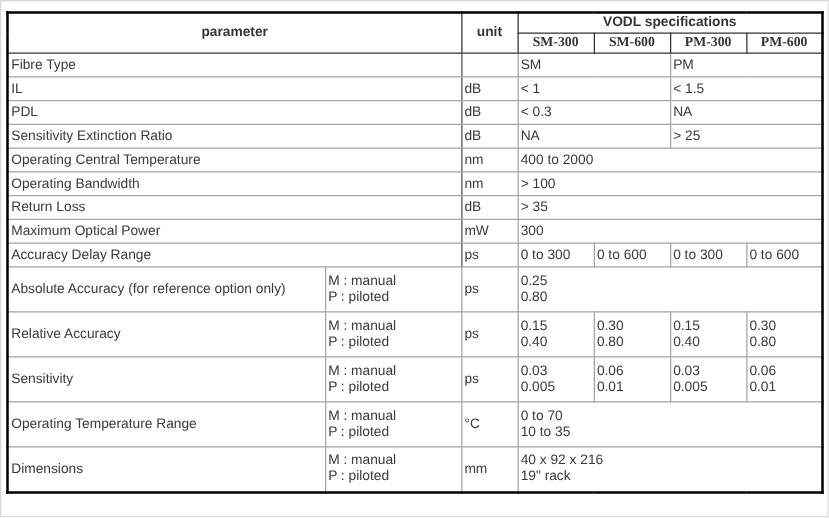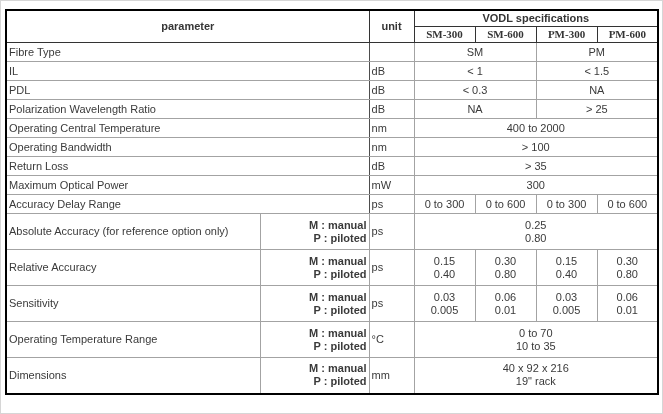--- a/index.html
+++ b/index.html
@@ -39,24 +39,24 @@
     color: #353535;
   }
   th.h-main  { font-size: 12px; }
   th.h-model { font-size: 11.5px; font-family: Liberation Serif, serif; }
   tr.hrow { height: 15px; }
   
   table.spec td { border: 1px solid #a3a3a3; }
   tr.single { height: 19px; margin-left: 20px; }
   tr.tall   { height: 36px; margin-top: 44px; }
   td.param  { text-align: left; padding-left: 3px; }
-  td.option { text-align: right; padding-left: 3px; border-right-color: #4d4d4d; font-weight: bold; }
+  td.option { text-align: left; padding-left: 3px; border-right-color: #4d4d4d; }
   td.param.wide { border-right-color: #4d4d4d; }
   td.unit   { text-align: left; border-right-color: #4d4d4d; }
-  td.val    { text-align: center; }
+  td.val    { text-align: left; }
 </style>
 </head>
 <body>
 
 <div class="page">
   <table class="spec">
     <colgroup>
       <col style="width:254px">
       <col style="width:109px">
       <col style="width:45px">
@@ -91,21 +91,21 @@
           <td class="val" colspan="2">&lt; 1</td>
           <td class="val" colspan="2">&lt; 1.5</td>
         </tr>
         <tr class="single">
           <td class="param wide" colspan="2">PDL</td>
           <td class="unit">dB</td>
           <td class="val" colspan="2">&lt; 0.3</td>
           <td class="val" colspan="2">NA</td>
         </tr>
         <tr class="single">
-          <td class="param wide" colspan="2">Polarization Wavelength Ratio</td>
+          <td class="param wide" colspan="2">Sensitivity Extinction Ratio</td>
           <td class="unit">dB</td>
           <td class="val" colspan="2">NA</td>
           <td class="val" colspan="2">&gt; 25</td>
         </tr>
         <tr class="single">
           <td class="param wide" colspan="2">Operating Central Temperature</td>
           <td class="unit">nm</td>
           <td class="val" colspan="4">400 to 2000</td>
         </tr>
         <tr class="single">

